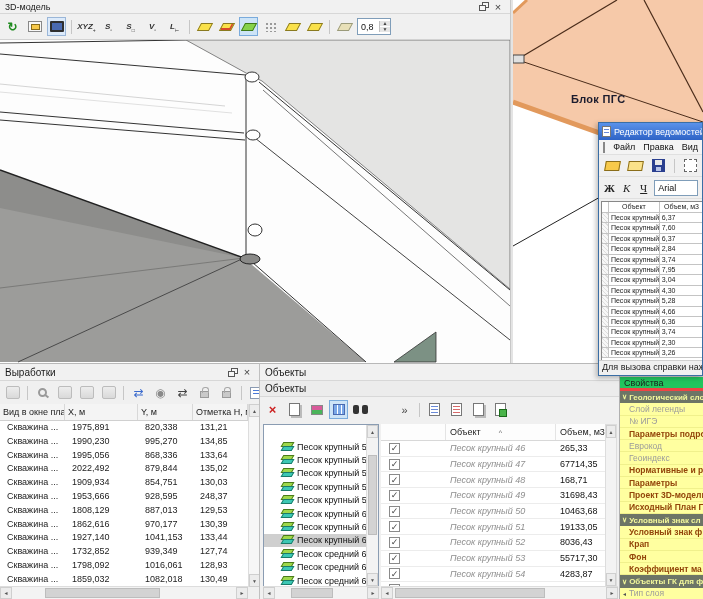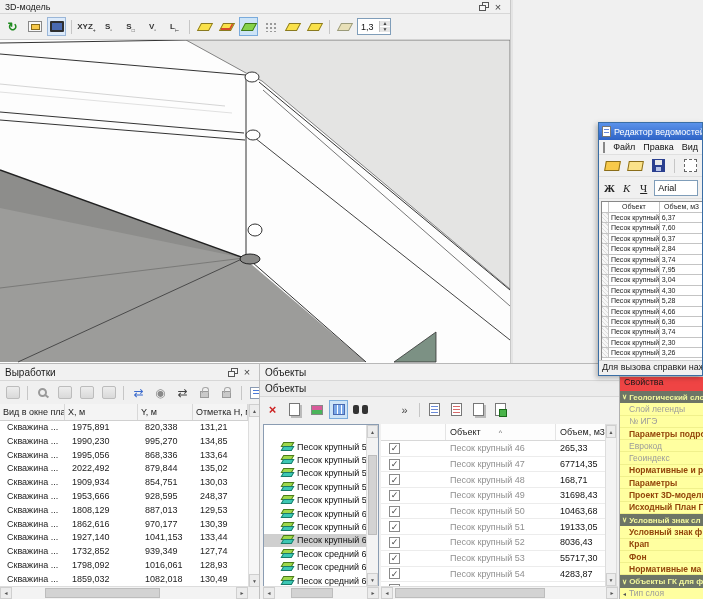--- a/index.html
+++ b/index.html
@@ -21,21 +21,21 @@
   .tb{display:flex;align-items:center;gap:3px;padding:0 3px;}
   .tool{display:flex;align-items:center;justify-content:center;min-width:19px;height:19px;flex:none;position:relative;}
   .tool.framed{border:1px solid #9ab6d8;background:#dceafa;}
   .tool.active{border:1px solid #7aabdc;background:#cde4f7;}
   .sep{width:1px;height:14px;background:#c6c6c6;margin:0 2px;flex:none;}
   .g{font-size:12px;line-height:12px;}
   .g.green{color:#1f8a1f;font-weight:bold;}
   .g.gray{color:#8a8a8a;}
   .g.blue{color:#3a6acd;}
   .g.dark{color:#444;}
-  .lab{font-size:8px;font-weight:bold;color:#333;}
+  .lab{font-size:8px;font-weight:bold;color:#333;font-style:italic;}
   .sub{font-size:5px;color:#333;margin-top:6px;}
 
   
   .ic-dxf{width:14px;height:11px;border:1px solid #888;background:#f8f8f8;position:relative;}
   .ic-dxf::after{content:"";position:absolute;left:2px;bottom:1px;width:7px;height:4px;background:#f7c94a;border:1px solid #8a6d1a;}
   .ic-monitor{width:14px;height:11px;border:2px solid #2f2f2f;background:#4a6ab0;border-radius:1px;}
   .ic-slab{width:12px;height:8px;background:#fae14a;border:1px solid #8a7a20;transform:skewX(-28deg);}
   .ic-slab.green{background:#86d24a;border-color:#3f7a1a;}
   .ic-slab.axes{box-shadow:inset -2px -2px 0 #d84a2a;}
   .ic-points{width:12px;height:10px;background-image:radial-gradient(#9a9a9a 1px,transparent 1.2px);background-size:4px 4px;}
@@ -132,28 +132,28 @@
   .litem{display:flex;align-items:center;gap:3px;height:13.4px;padding-left:16px;}
   .litem.sel{background:#cfcfcf;}
   .llab{font-size:9px;white-space:nowrap;color:#111;}
   .lvscroll{position:absolute;right:0;top:0;width:12px;height:100%;background:#f3f3f3;border-left:1px solid #ddd;}
   .otable{position:absolute;left:121px;top:60px;width:225px;height:163px;background:#fff;overflow:hidden;}
   .ohdr{display:flex;height:17px;border-bottom:1px solid #d8d8d8;background:#fdfdfd;}
   .ohc{font-size:9px;line-height:16px;padding-left:4px;color:#222;border-right:1px solid #e4e4e4;white-space:nowrap;overflow:hidden;}
   .occb{width:65px;} .ocn{width:110px;} .ocv{width:50px;border-right:none;}
   .otrow{display:flex;height:15.7px;border-bottom:1px solid #ececec;align-items:center;}
   .otc{font-size:9px;padding-left:4px;white-space:nowrap;overflow:hidden;}
-  .otc.on{color:#8f8f8f;} .otc.ov{color:#111;}
+  .otc.on{color:#8f8f8f;font-style:italic;} .otc.ov{color:#111;}
   .cb{width:11px;height:11px;border:1px solid #8a8a8a;background:#fff;font-size:9px;line-height:10px;color:#444;
       display:flex;align-items:center;justify-content:center;margin-left:4px;flex:none;}
   .ovscroll{position:absolute;right:2px;top:60px;width:12px;height:163px;background:#f3f3f3;border:1px solid #ddd;}
   .sort{font-size:7px;color:#666;margin-left:18px;}
 
   #props{position:absolute;left:619px;top:376px;width:84px;height:223px;background:#fbfbe8;border-left:1px solid #b0b0b0;border-top:1px solid #c8c8c8;overflow:hidden;}
-  .prtitle{height:14px;background:#ef4444;border-bottom:5px solid #ef4444;font-size:9px;display:flex;align-items:center;padding:0 4px;color:#1a1a1a;}
+  .prtitle{height:14px;background:#22c55e;border-bottom:3px solid #ef4444;font-size:9px;display:flex;align-items:center;padding:0 4px;color:#1a1a1a;}
   .prow{height:12.3px;display:flex;align-items:center;white-space:nowrap;overflow:hidden;}
   .prow.sec{background:#6d7566;color:#f2f79b;font-size:8px;font-weight:bold;padding-left:2px;gap:2px;}
   .prow.sec .chev{font-size:7px;}
   .prow.item{background:#ffffa0;border-bottom:1px solid #f0f08c;font-size:8.5px;padding-left:9px;}
   .prow.item.gray{color:#9b9b9b;}
   .prow.item.strong{color:#93450a;font-weight:bold;}
   .prleft{position:absolute;left:2px;bottom:2px;font-size:5px;color:#555;}
 </style>
 </head>
 <body>
@@ -220,21 +220,21 @@
           <span class="ic-slab"></span>
         </span>
       <span class="tool">
           <span class="ic-slab"></span>
         </span>
       <span class="sep"></span>
       <span class="tool">
           <span class="ic-slab-arrow"></span>
         </span>
       <span class="spin">
-        <span class="val">1,3</span>
+        <span class="val">0,8</span>
         <span class="arr">
             <span>▲</span>
             <span>▼</span>
           </span>
       </span>
     </div>
     <div id="vp3d">
       <svg width="510" height="323" viewBox="0 0 510 323">
         <rect width="510" height="323" fill="#fdfdfd"></rect>
         <polygon points="186,0 510,0 510,249 262,41 246,33" fill="#e4e4e3" stroke="#666" stroke-width="0.8"></polygon>
@@ -258,20 +258,35 @@
         <ellipse cx="253" cy="95" rx="7" ry="5" fill="#fff" stroke="#333"></ellipse>
         <ellipse cx="255" cy="190" rx="7" ry="6" fill="#fff" stroke="#333"></ellipse>
         <ellipse cx="250" cy="219" rx="10" ry="5" fill="#8a8a88" stroke="#222"></ellipse>
         <polygon points="394,322 436,322 436,292" fill="#7c9184" stroke="#333" stroke-width="0.8"></polygon>
       </svg>
     </div>
   </div>
 
   <div id="split"></div>
 
+  <div id="plan">
+    <svg width="190" height="376" viewBox="0 0 190 376">
+      <rect width="190" height="376" fill="#ffffff"></rect>
+      <polygon points="0,0 190,0 190,170 0,102" fill="#f6c9a9"></polygon>
+      <polygon points="0,0 14,0 0,13" fill="#ffffff"></polygon>
+      <line x1="0" y1="102" x2="190" y2="170" stroke="#e2995c" stroke-width="5"></line>
+      <line x1="14" y1="0" x2="0" y2="13" stroke="#e2995c" stroke-width="3"></line>
+      <line x1="104" y1="0" x2="5" y2="59" stroke="#4a2c1a" stroke-width="1.2"></line>
+      <line x1="131" y1="0" x2="190" y2="112" stroke="#4a2c1a" stroke-width="1.2"></line>
+      <line x1="5" y1="60" x2="190" y2="122" stroke="#4a2c1a" stroke-width="1"></line>
+      <line x1="0" y1="246" x2="96" y2="192" stroke="#222" stroke-width="1"></line>
+      <rect x="0" y="55" width="11" height="8" fill="#e0e0e0" stroke="#444"></rect>
+    </svg>
+    <div class="blk">Блок ПГС</div>
+  </div>
 
   <div id="vyr">
     <div class="ptitle">
       <span>Выработки</span>
       <span class="sp"></span>
       <span class="winbtn">
           <span class="ic-float">
             <i class="t"></i>
             <i class="b"></i>
           </span>
@@ -647,21 +662,21 @@
         <div class="prow item strong">
           <span>Условный знак ф</span>
         </div>
         <div class="prow item strong">
           <span>Крап</span>
         </div>
         <div class="prow item strong">
           <span>Фон</span>
         </div>
         <div class="prow item strong">
-          <span>Нормативные ма</span>
+          <span>Коэффициент ма</span>
         </div>
         <div class="prow sec">
           <span class="chev">∨</span>
           <span>Объекты ГК для ф</span>
         </div>
         <div class="prow item gray">
           <span>Тип слоя</span>
         </div>
       </div>
     <span class="prleft">◄</span>

